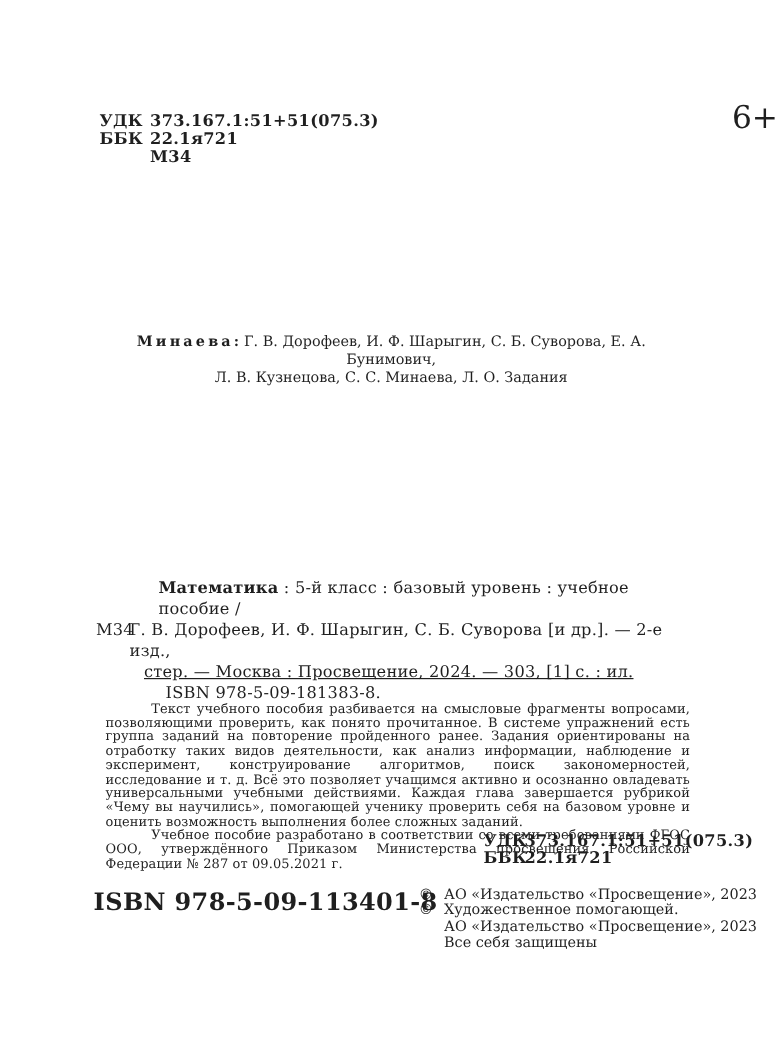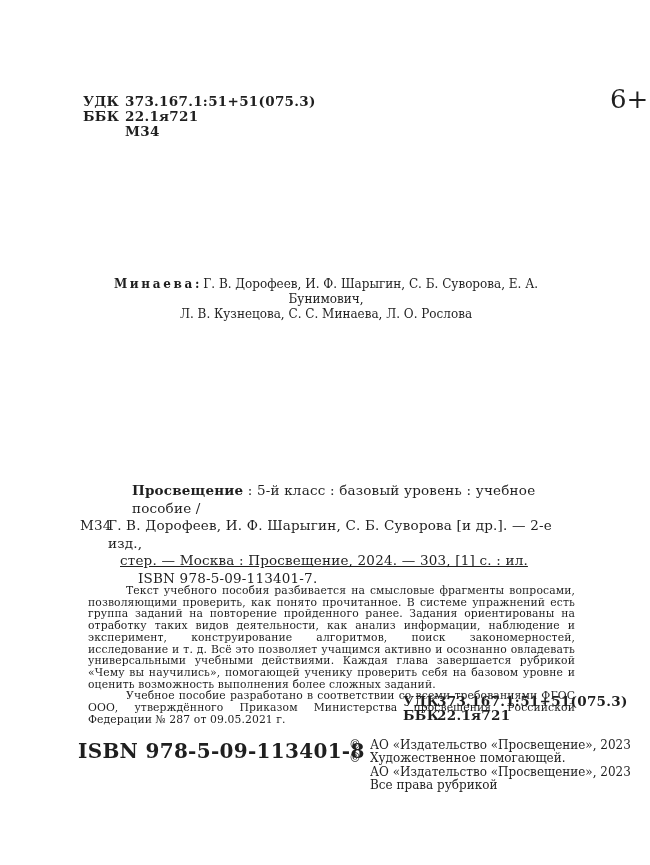--- a/index.html
+++ b/index.html
@@ -131,33 +131,33 @@
       <span class="code-value">М34</span>
     </div>
   </div>
 
   <div class="age-badge">6+</div>
 
   <div class="authors">
     <div>
       <span class="authors-label">Минаева</span><span class="authors-colon">:</span><span>Г. В. Дорофеев, И. Ф. Шарыгин, С. Б. Суворова, Е. А. Бунимович,</span>
     </div>
-    <div>Л. В. Кузнецова, С. С. Минаева, Л. О. Рослова</div>
+    <div>Л. В. Кузнецова, С. С. Минаева, Л. О. Задания</div>
   </div>
 
   <div class="catalog-card">
     <div class="card-line1">
-      <span class="card-title">Просвещение</span><span> : 5-й класс : базовый уровень : учебное пособие /</span>
+      <span class="card-title">Математика</span><span> : 5-й класс : базовый уровень : учебное пособие /</span>
     </div>
     <div class="card-line2">
       <span class="card-sign">М34</span>
       <span>Г. В. Дорофеев, И. Ф. Шарыгин, С. Б. Суворова [и др.]. — 2-е изд.,</span>
     </div>
     <div class="card-line3">стер. — Москва : Просвещение, 2024. — 303, [1] с. : ил.</div>
-    <div class="card-line4">ISBN 978-5-09-113401-7.</div>
+    <div class="card-line4">ISBN 978-5-09-181383-8.</div>
   </div>
 
   <div class="annotation">
     <p>Текст учебного пособия разбивается на смысловые фрагменты вопросами, позволяющими проверить, как понято прочитанное. В системе упражнений есть группа заданий на повторение пройденного ранее. Задания ориентированы на отработку таких видов деятельности, как анализ информации, наблюдение и эксперимент, конструирование алгоритмов, поиск закономерностей, исследование и т. д. Всё это позволяет учащимся активно и осознанно овладевать универсальными учебными действиями. Каждая глава завершается рубрикой «Чему вы научились», помогающей ученику проверить себя на базовом уровне и оценить возможность выполнения более сложных заданий.</p>
     <p>Учебное пособие разработано в соответствии со всеми требованиями ФГОС ООО, утверждённого Приказом Министерства просвещения Российской Федерации № 287 от 09.05.2021 г.</p>
   </div>
 
   <div class="footer-codes">
     <div class="code-row">
       <span class="code-label">УДК</span>
@@ -174,18 +174,18 @@
   <div class="copyright">
     <div class="cr-row">
       <span class="cr-symbol">©</span>
       <span>АО «Издательство «Просвещение», 2023</span>
     </div>
     <div class="cr-row">
       <span class="cr-symbol">©</span>
       <span>
         <span style="display:block">Художественное помогающей.</span>
         <span style="display:block">АО «Издательство «Просвещение», 2023</span>
-        <span style="display:block">Все права рубрикой</span>
+        <span style="display:block">Все себя защищены</span>
       </span>
     </div>
   </div>
 
 </div>
 
 </body></html>

